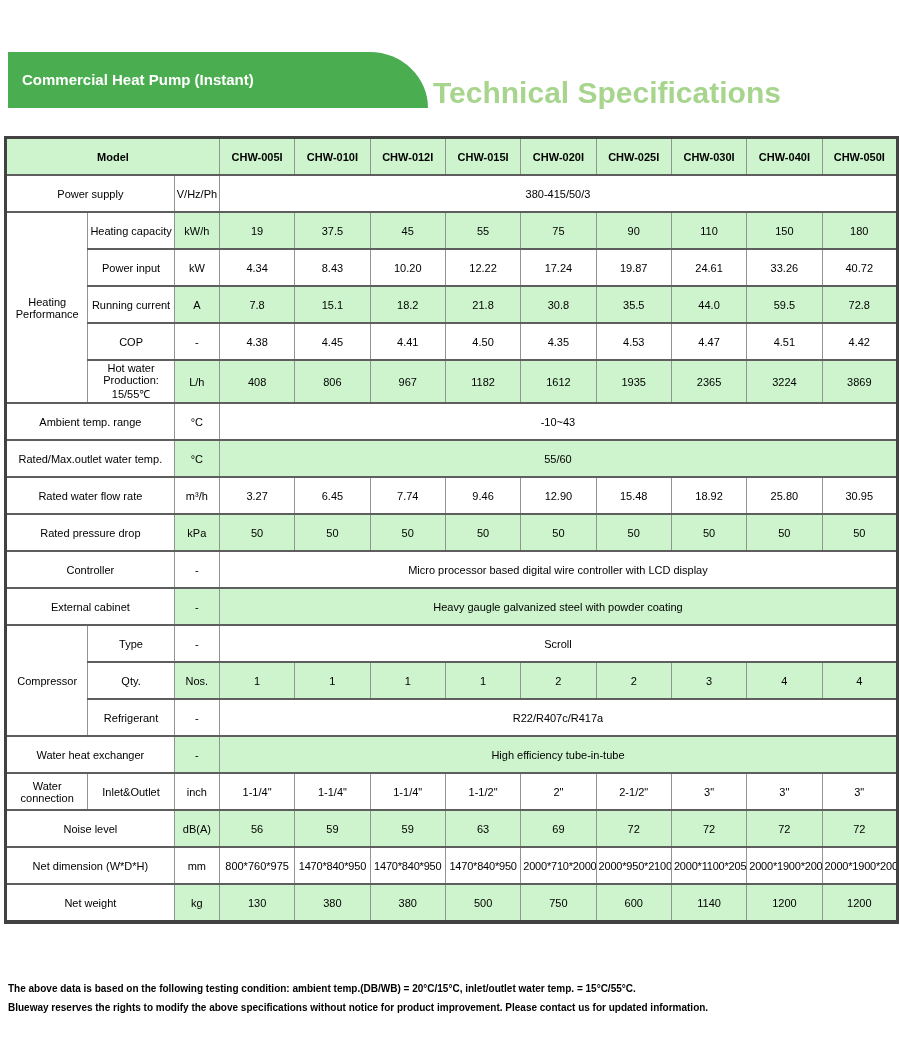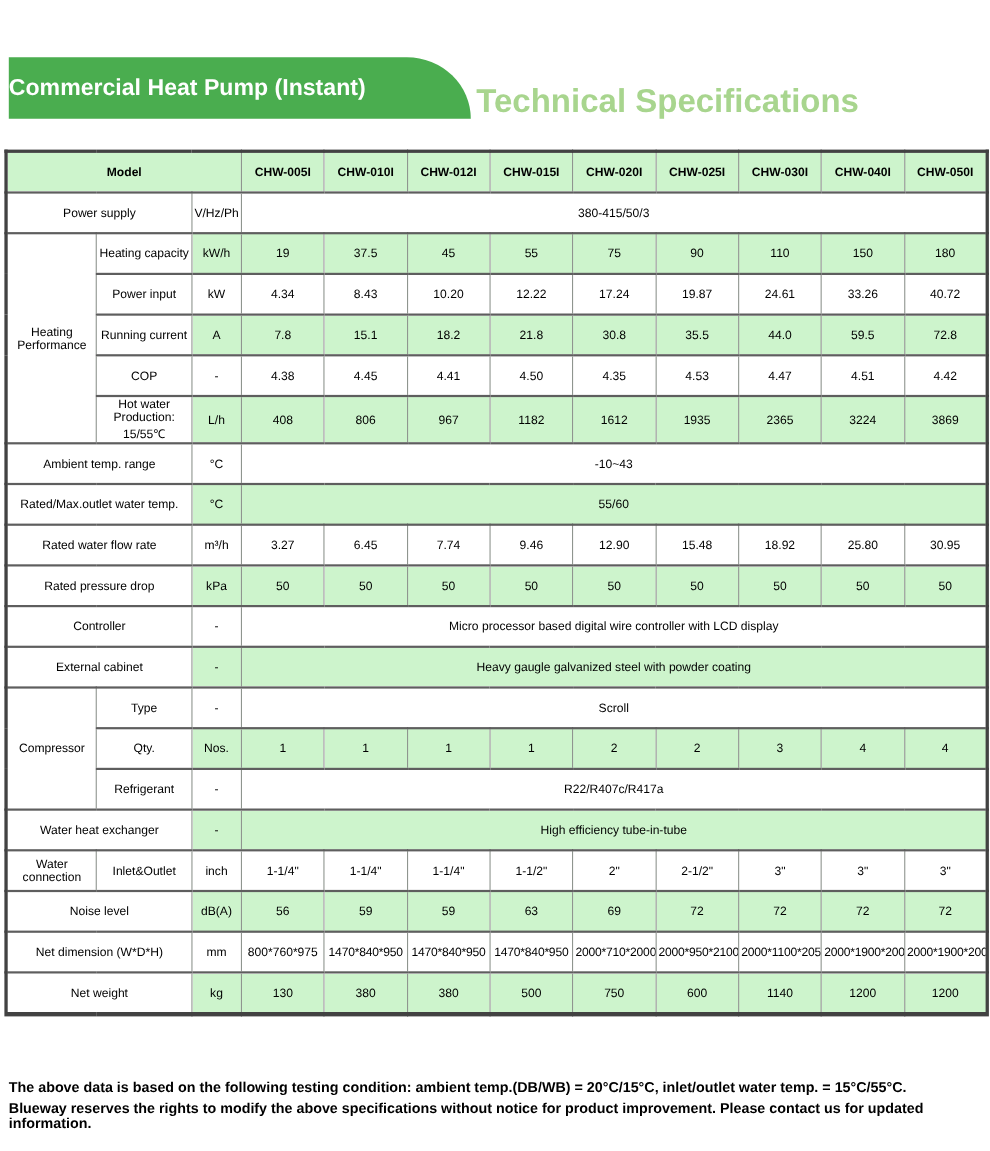--- a/index.html
+++ b/index.html
@@ -6,22 +6,22 @@
   body { width:900px; height:1046px; font-family:"Liberation Sans", sans-serif; color:#000; }
   .page { position:relative; width:900px; height:1046px; background:#fff; overflow:hidden; }
 
   
   .banner {
     position:absolute; left:8px; top:52px; width:420px; height:56px;
     background:#4aad4f;
     border-radius:0 58px 0 0 / 0 56px 0 0;
   }
   .banner-title {
-    display:block; line-height:56px;
-    font-size:21px; font-weight:bold; color:#ffffff; white-space:nowrap;
+    display:block; padding-left:14px; line-height:56px;
+    font-size:15px; font-weight:bold; color:#ffffff; white-space:nowrap;
   }
   .subtitle {
     position:absolute; left:433px; top:76px;
     font-size:30px; font-weight:bold; color:#a8d58e; white-space:nowrap;text-align:right;
   }
 
   
   table.spec {
     position:absolute; left:4px; top:136px;
     border-collapse:collapse; table-layout:fixed; width:895px;
@@ -37,21 +37,21 @@
     font-size:11px; text-align:center; vertical-align:middle;
     padding:1px 2px; height:33px; overflow:hidden;
   }
   table.spec th { background:#cdf4cc; font-weight:bold; }
   td.green { background:#cdf4cc; }
   td.left { text-align:left; padding-left:6px;margin-top:40px; }
   td.sm { font-size:9.5px; letter-spacing:-0.2px; }
 
   
   .notes { position:absolute; left:8px; top:982px; width:884px; }
-  .note-line { font-size:13px; font-weight:bold; color:#000; margin:0 0 6px 0; line-height:13px; }
+  .note-line { font-size:10px; font-weight:bold; color:#000; margin:0 0 6px 0; line-height:13px; }
 </style>
 </head>
 <body>
 
 <div class="page">
 
   <div class="banner">
     <span class="banner-title">Commercial Heat Pump (Instant)</span>
   </div>
   <div class="subtitle">Technical Specifications</div>

